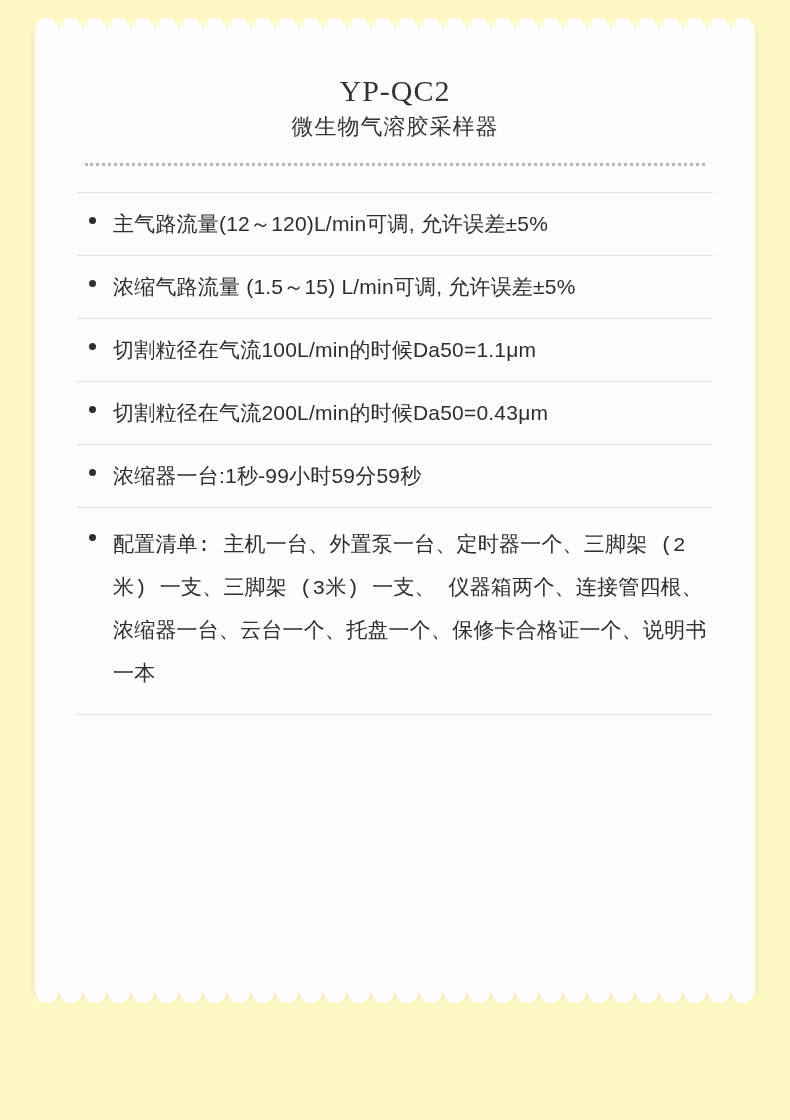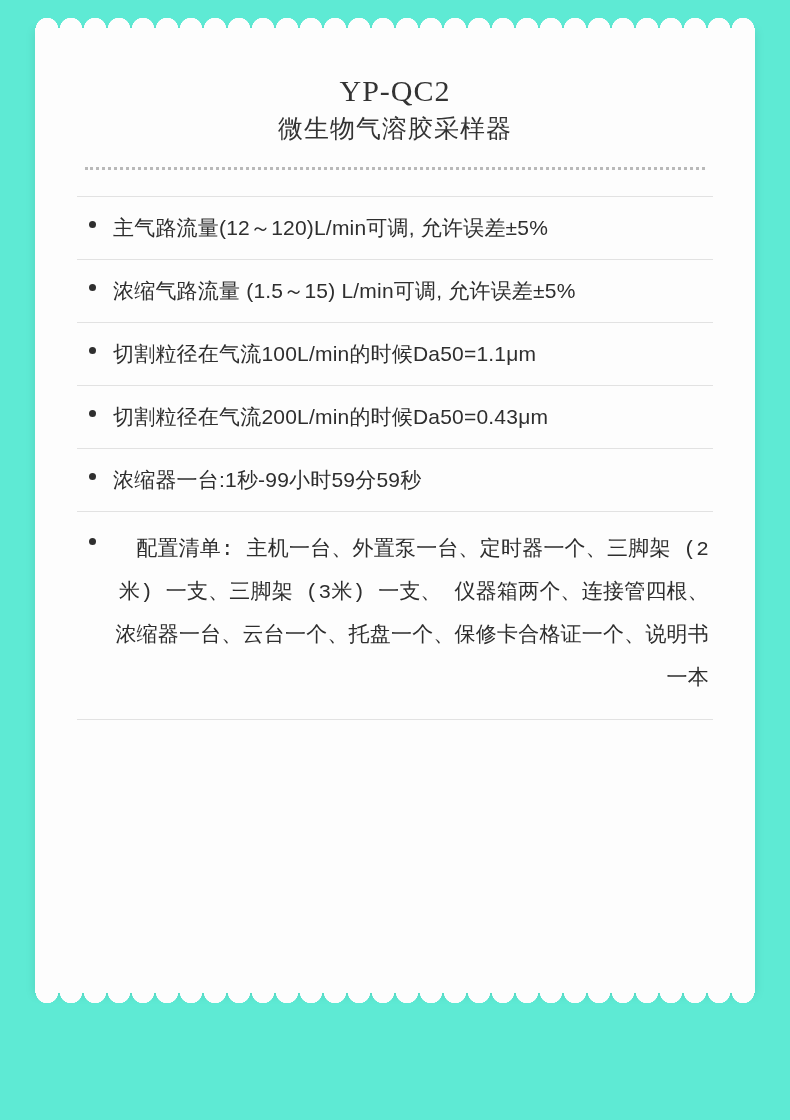--- a/index.html
+++ b/index.html
@@ -11,21 +11,21 @@
     height: 1120px;
     background: #ffffff;
     font-family: "Liberation Sans", "DejaVu Sans", sans-serif;
     overflow: hidden;
   }
 
   .page {
     position: relative;
     width: 790px;
     height: 1120px;
-    background: #5eead4;
+    background: #fef9c3;
     box-sizing: border-box;
   }
 
   
   .card {
     position: absolute;
     left: 35px;
     top: 28px;
     width: 720px;
     height: 965px;
@@ -66,21 +66,21 @@
     color: #3a3a3a;
   }
   .title-main {
     font-family: "Liberation Serif", "DejaVu Serif", serif;
     font-size: 30px;
     letter-spacing: 1px;
     line-height: 1.25;
     color: #333333;
   }
   .title-sub {
-    font-size: 25px;
+    font-size: 22px;
     line-height: 1.35;
     color: #333333;
     margin-top: 2px;
     letter-spacing: 1px;
   }
 
   .dotted-divider {
     margin: 22px 8px 0 8px;
     border-top: 3px dotted #b9b9b9;
     height: 0;
@@ -111,21 +111,20 @@
     height: 7px;
     border-radius: 50%;
     background: #2f2f2f;
   }
   .spec-text {
     font-size: 21px;
     color: #2e2e2e;
     line-height: 1.62;
     padding: 14px 0 14px 0;
     letter-spacing: 0.2px;
-    text-align: right;
   }
   .spec-item.multiline {
     align-items: flex-start;
   }
   .spec-item.multiline .bullet {
     top: 26px;
   }
   .spec-item.multiline .spec-text {
     padding: 16px 0 18px 0;
     line-height: 2.05;

